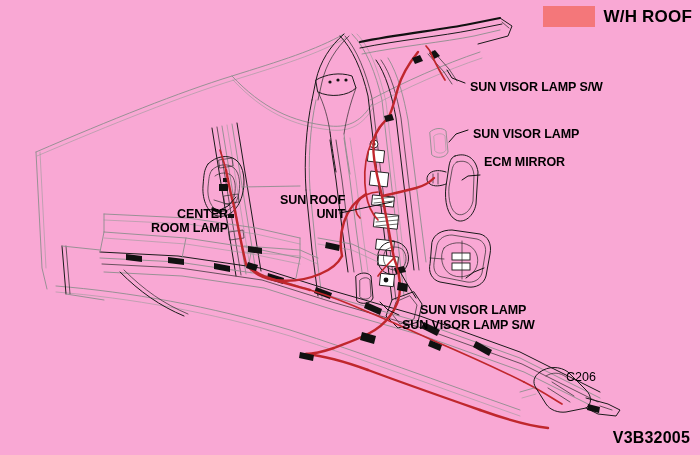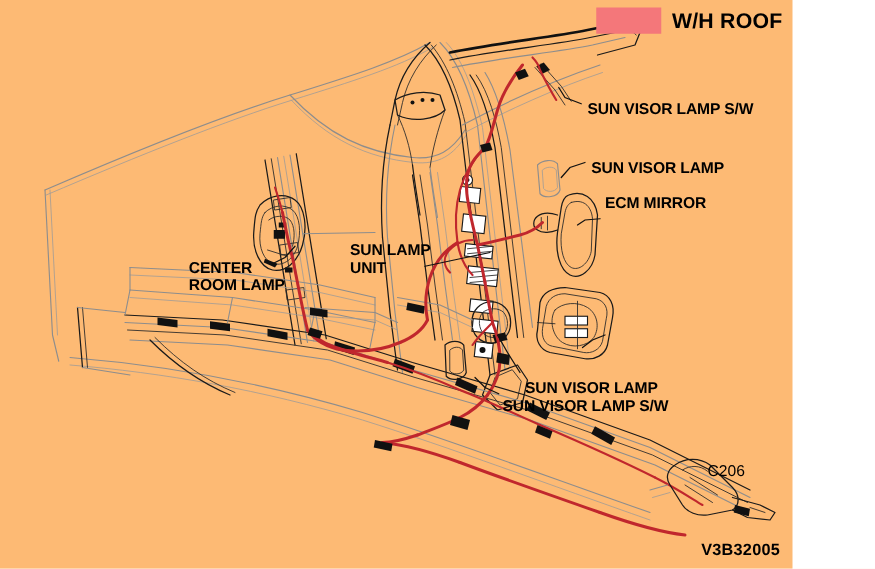--- a/index.html
+++ b/index.html
@@ -2,23 +2,23 @@
 <html><head>
 <meta charset="utf-8">
 <style>
   html, body {
     margin: 0;
     padding: 0;
     background: #ffffff;
   }
   #page {
     position: relative;
-    width: 634px;
+    width: 700px;
     height: 455px;
-    background: #fdba74;
+    background: #f9a8d4;
     font-family: "Liberation Sans", sans-serif;
     overflow: hidden;
   }
   #diagram-svg {
     position: absolute;
     left: 0;
     top: 0;
     width: 700px;
     height: 455px;
   }
@@ -42,26 +42,27 @@
     white-space: nowrap;
   }
   .callout {
     position: absolute;
     font-size: 12.5px;
     font-weight: bold;
     color: #000000;
     line-height: 14px;
     white-space: pre;
     letter-spacing: -0.1px;
+    text-align: right;
   }
   .drawing-code {
     position: absolute;
     right: 10px;
     bottom: 8px;
-    font-size: 13px;
+    font-size: 16px;
     font-weight: bold;
     color: #000000;
     letter-spacing: 0.2px;
   }
   .conn-label {
     position: absolute;
     font-size: 12.5px;
     font-weight: normal;
     color: #000000;
   }
@@ -362,21 +363,21 @@
   <div class="legend">
     <div class="legend-swatch" style="background:#F4777A;"></div>
     <div class="legend-label">W/H ROOF</div>
   </div>
 
   <div class="callout" style="left:470px; top:80px;">SUN VISOR LAMP S/W</div>
   <div class="callout" style="left:473px; top:127px;">SUN VISOR LAMP</div>
   <div class="callout" style="left:484px; top:155px;">ECM MIRROR</div>
   <div class="callout" style="left:420px; top:303px;">SUN VISOR LAMP</div>
   <div class="callout" style="left:402px; top:318px;">SUN VISOR LAMP S/W</div>
-  <div class="callout" style="left:280px; top:193px;">SUN LAMP
+  <div class="callout" style="left:280px; top:193px;">SUN ROOF
 UNIT</div>
   <div class="callout" style="left:151px; top:207px;">CENTER
 ROOM LAMP</div>
 
   <div class="conn-label" style="left:566px; top:370px;">C206</div>
 
   <div class="drawing-code">V3B32005</div>
 
 </div>
 

